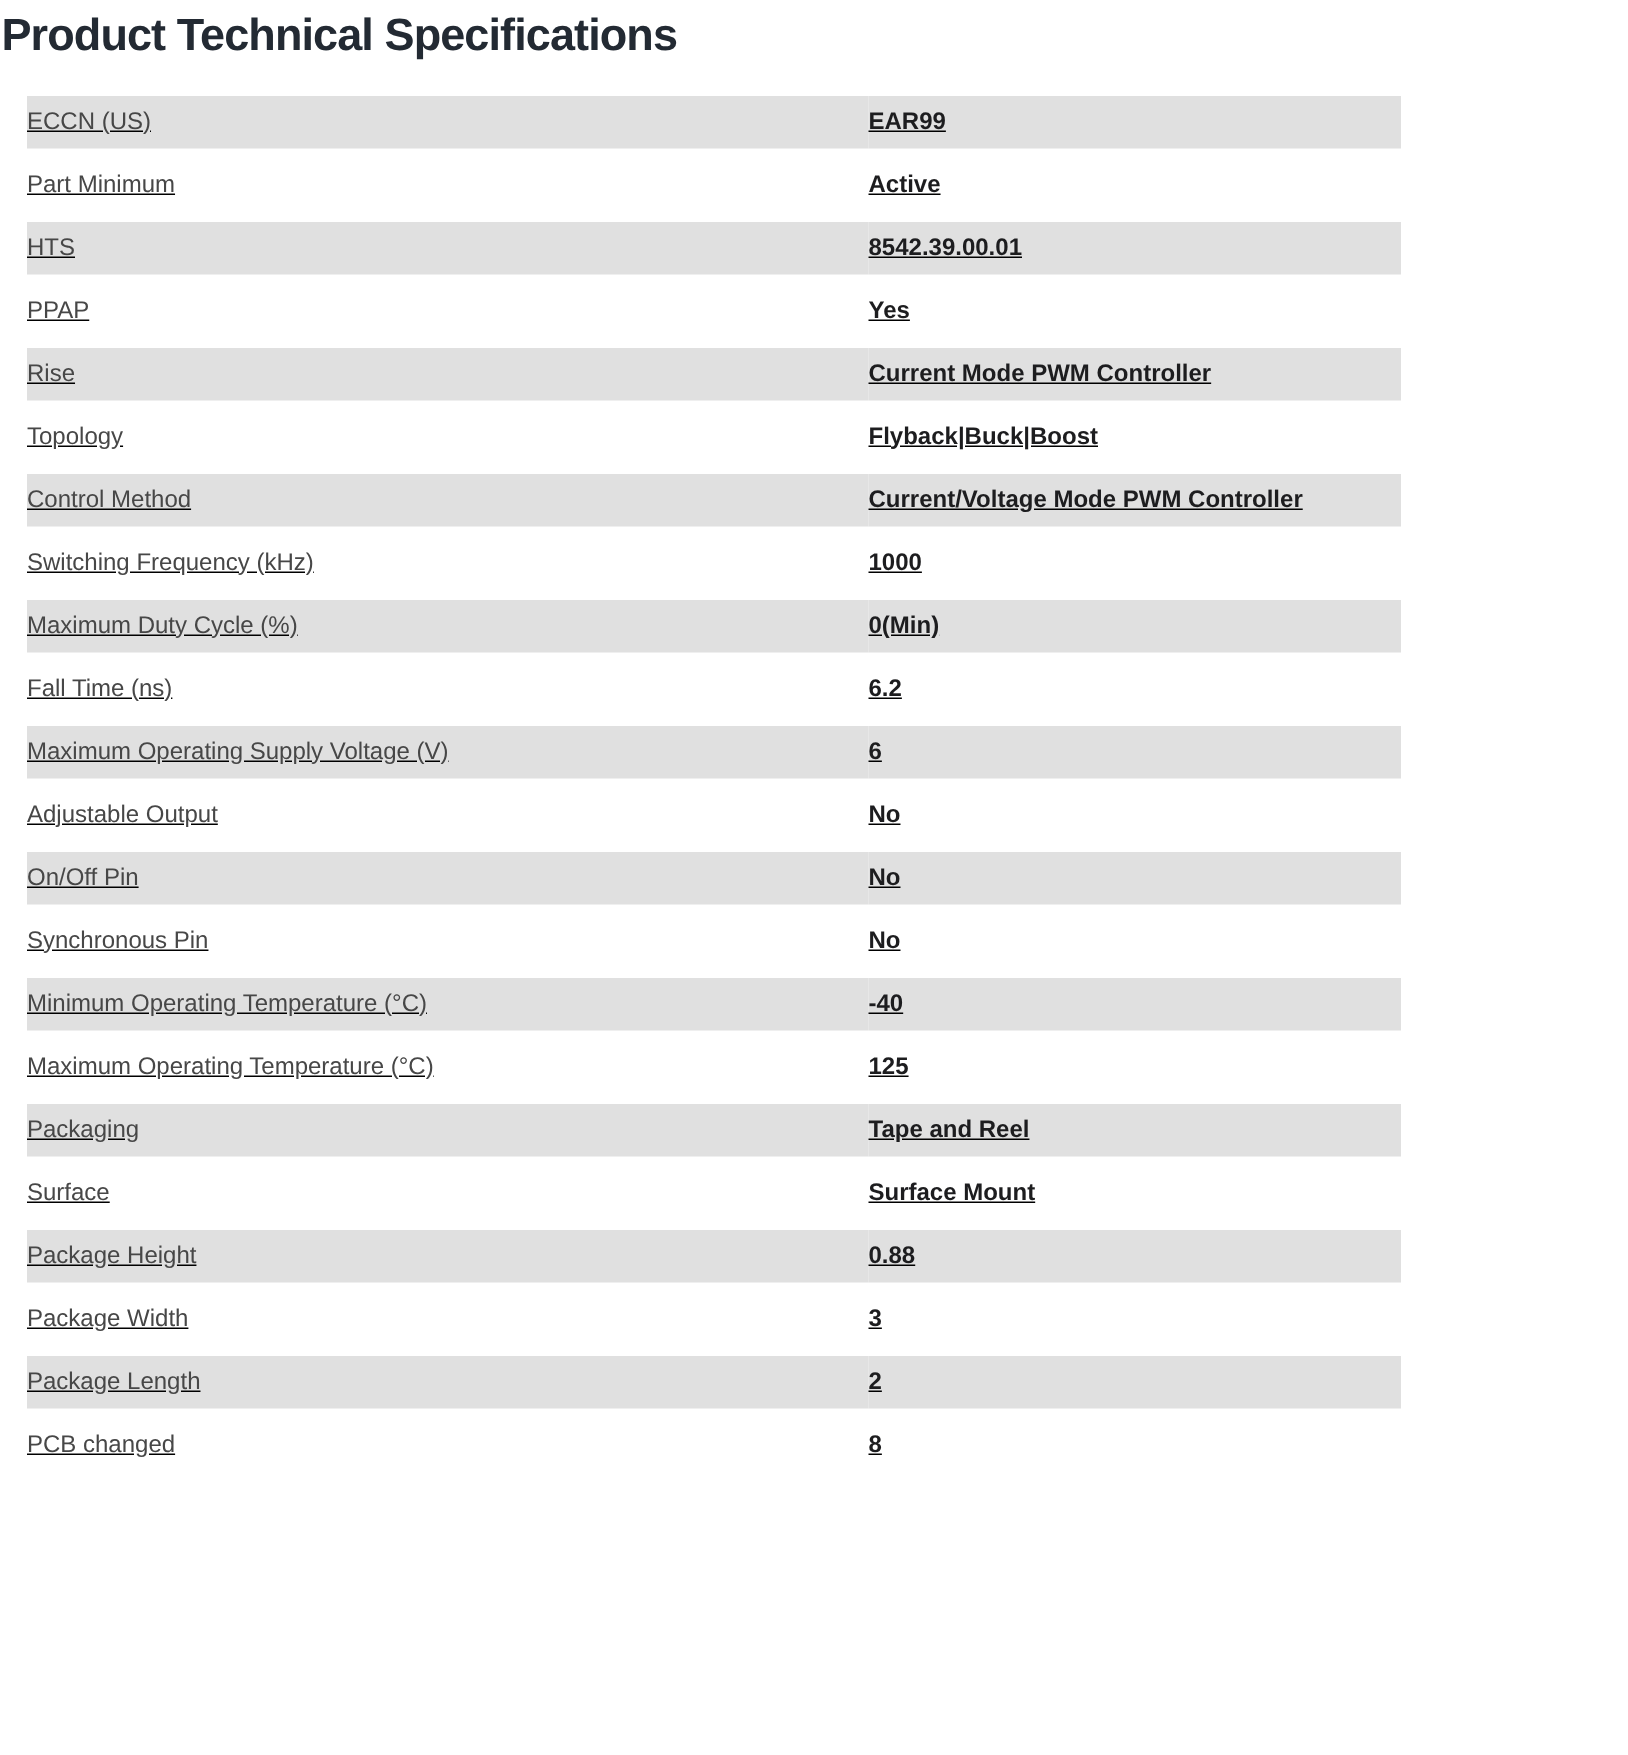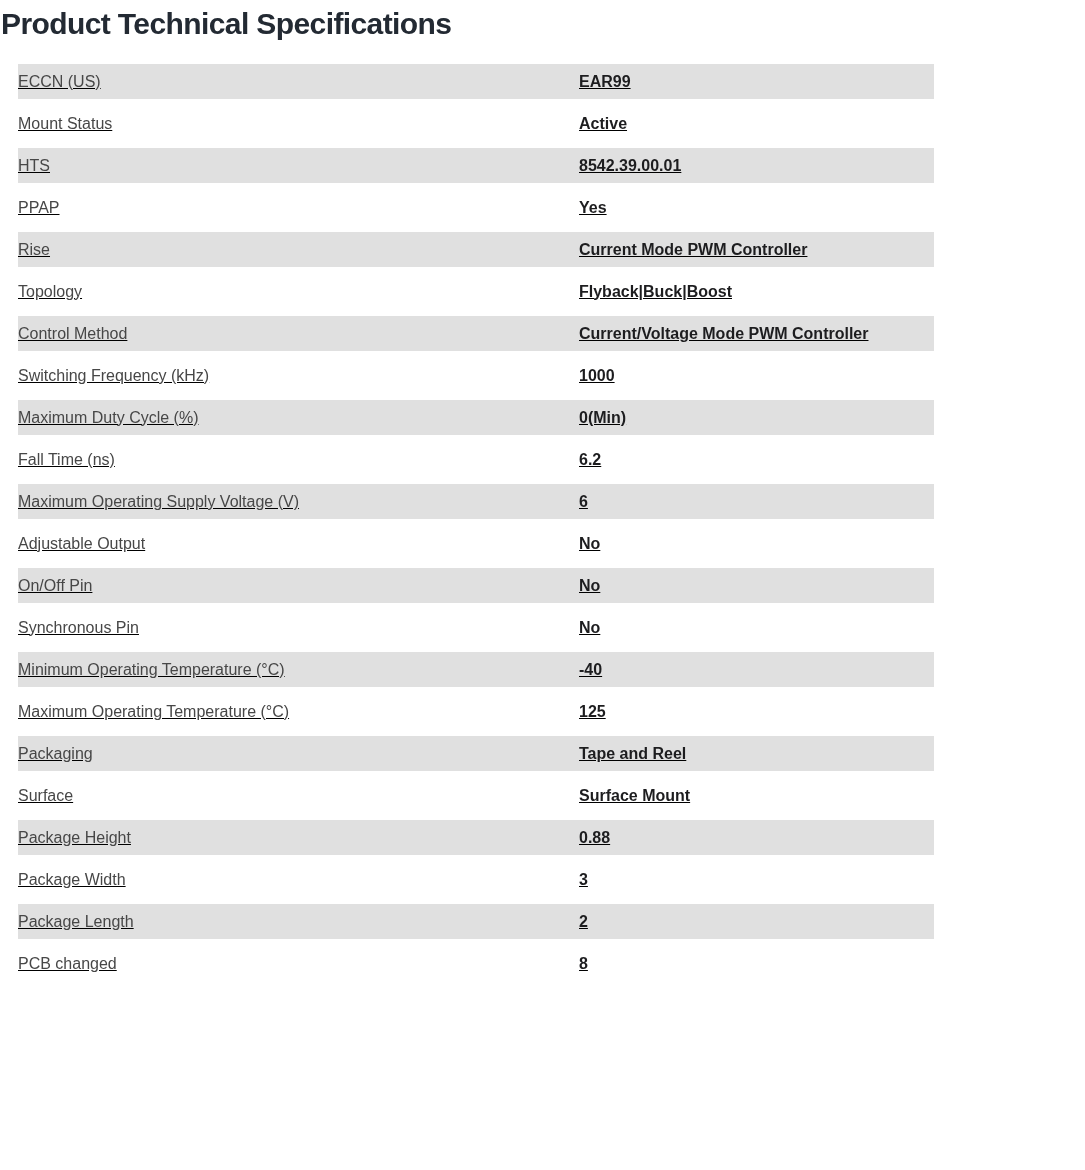--- a/index.html
+++ b/index.html
@@ -66,21 +66,21 @@
   <h2 class="page-title">Product Technical Specifications</h2>
 
   <table class="specs-table">
     <tbody>
   <tr class="spec-row">
     <td class="label-cell">ECCN (US)</td>
     <td class="value-cell">EAR99</td>
   </tr>
 
   <tr class="spec-row">
-    <td class="label-cell">Mount Status</td>
+    <td class="label-cell">Part Minimum</td>
     <td class="value-cell">Active</td>
   </tr>
 
   <tr class="spec-row">
     <td class="label-cell">HTS</td>
     <td class="value-cell">8542.39.00.01</td>
   </tr>
 
 
   <tr class="spec-row">

